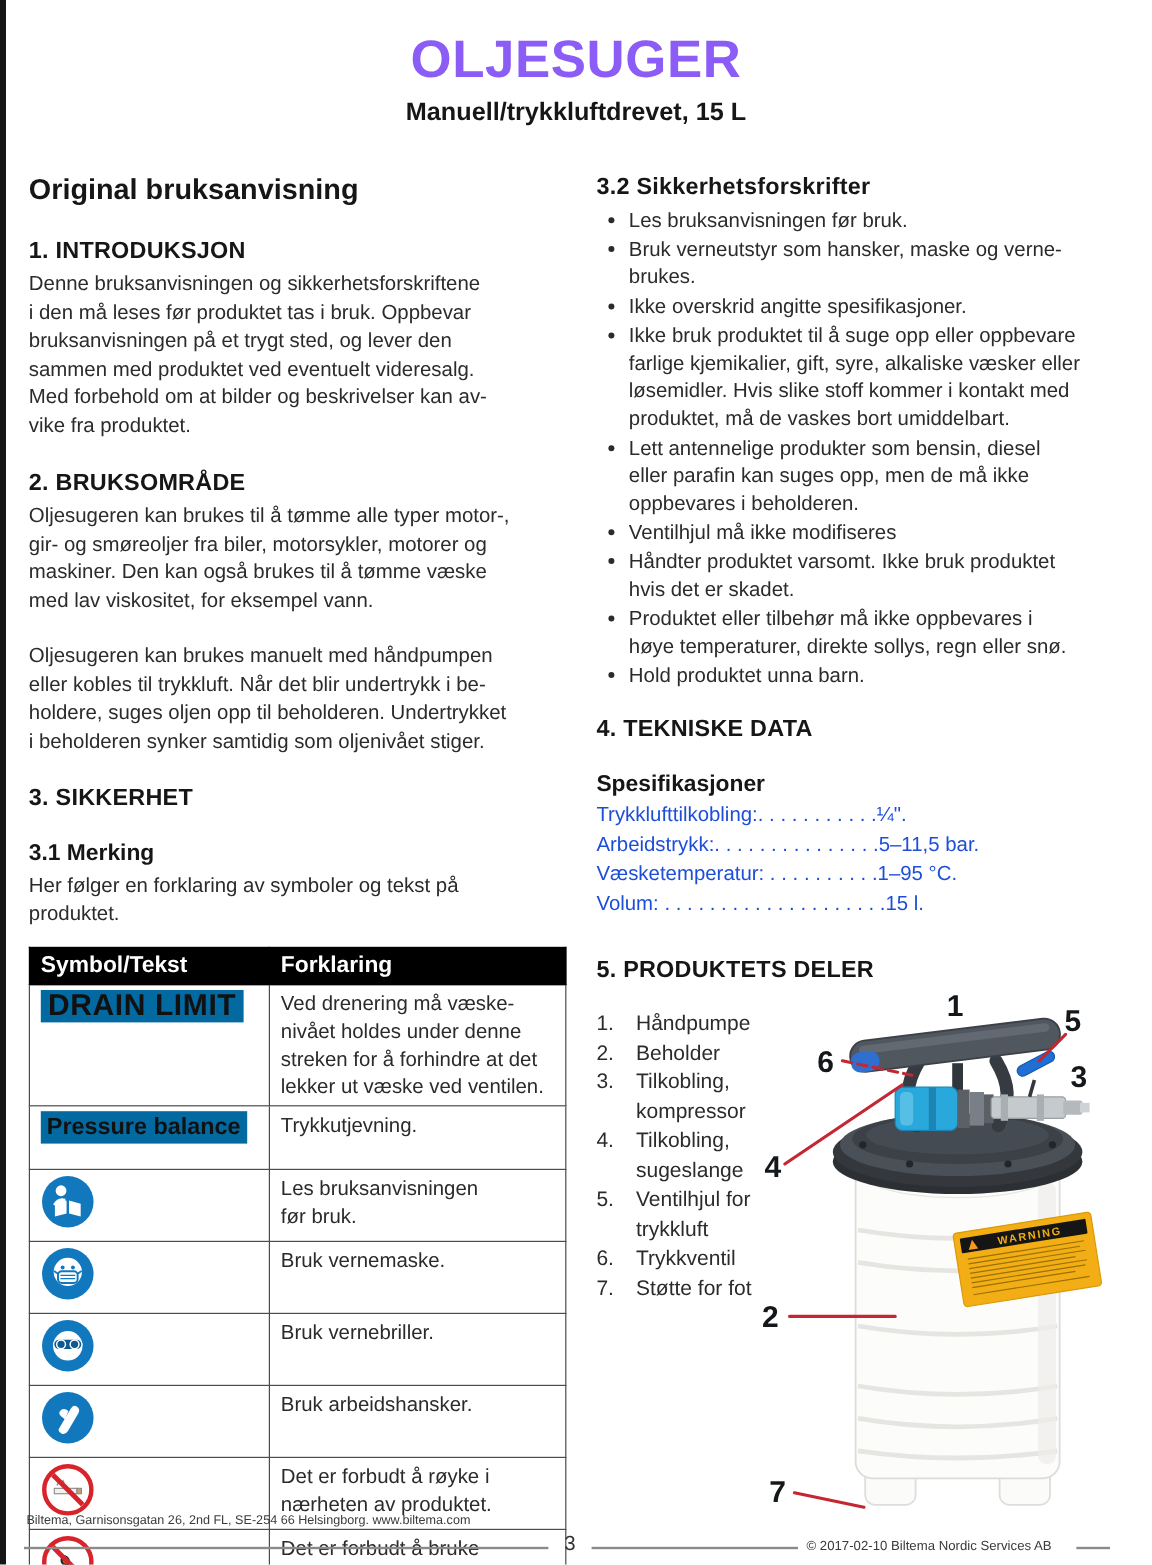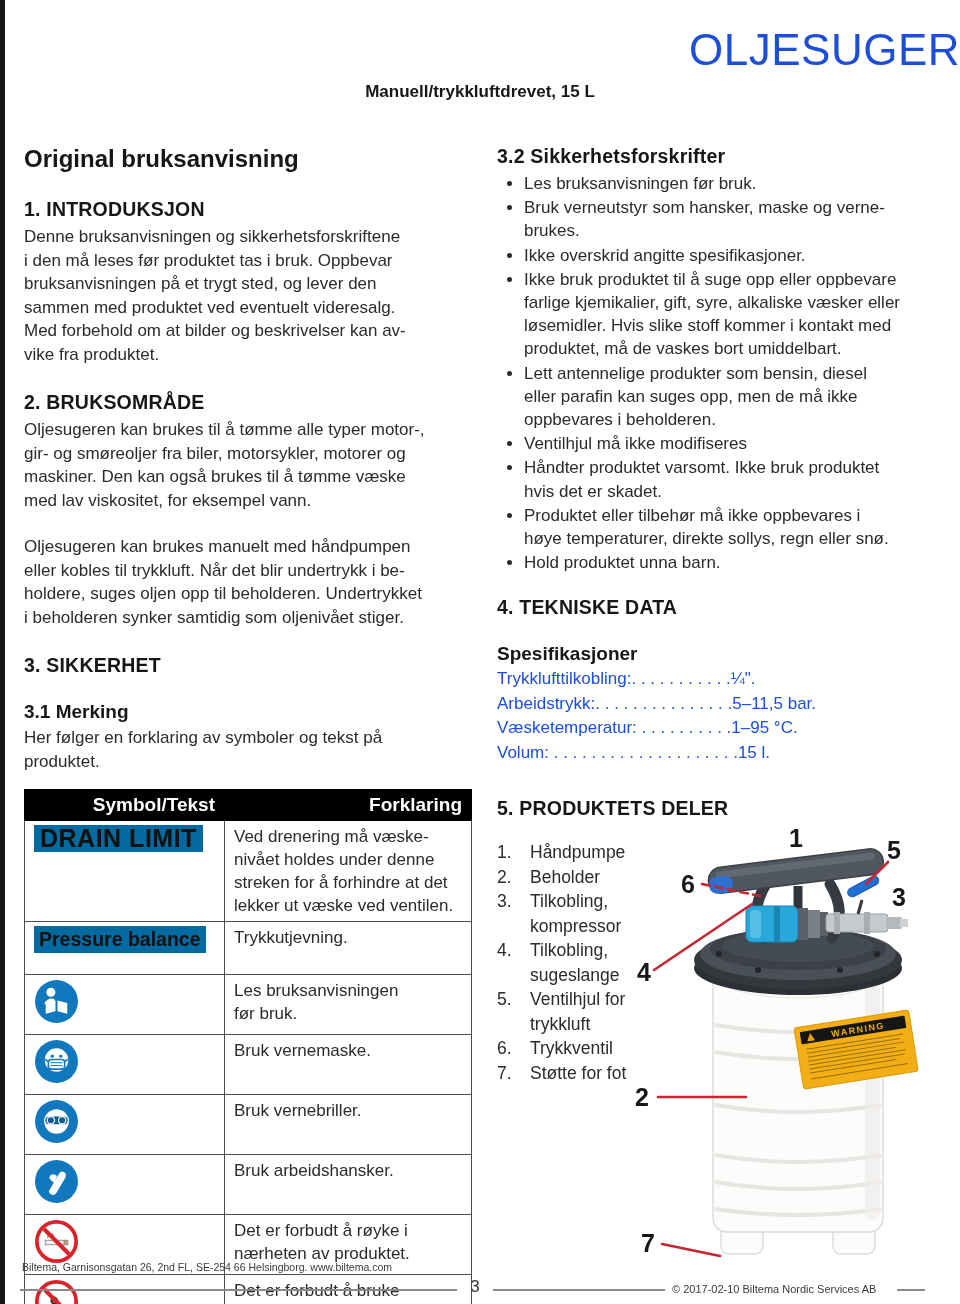--- a/index.html
+++ b/index.html
@@ -1,34 +1,34 @@
 <!DOCTYPE html>
 <html><head>
 <meta charset="utf-8">
 <style>
   html,body{margin:0;padding:0;background:#fff;}
   .page{position:relative;width:960px;height:1304px;background:#fff;overflow:hidden;
         font-family:"Liberation Sans",sans-serif;color:#222;}
   .edge-bar{position:absolute;left:0;top:0;width:5px;height:100%;background:#151515;}
   
   .hdr{position:absolute;left:0;top:26px;width:960px;text-align:center;}
-  .hdr h1{margin:0;font-size:44px;line-height:48px;font-weight:normal;letter-spacing:.5px;color:#1d4ed8;text-align:right;}
-  .hdr .sub{margin-top:8px;font-size:17px;font-weight:bold;color:#161616;}
+  .hdr h1{margin:0;font-size:44px;line-height:48px;font-weight:bold;letter-spacing:.5px;color:#8b5cf6;}
+  .hdr .sub{margin-top:8px;font-size:21px;font-weight:bold;color:#161616;}
   
   .col-left{position:absolute;left:24px;top:145px;width:448px;}
   .col-right{position:absolute;left:497px;top:145px;width:444px;}
   .orig{margin:0;font-size:24px;font-weight:bold;color:#161616;}
   h2{margin:25px 0 4px 0;font-size:19.5px;font-weight:bold;color:#161616;letter-spacing:.2px;}
   h3{margin:24px 0 3px 0;font-size:19px;font-weight:bold;color:#161616;}
   .body{margin:0;font-size:17px;line-height:23.5px;color:#2b2b2b;}
   .pre{white-space:pre-line;}
   .gap-top{margin-top:23px;}
   
   table.sym{border-collapse:collapse;margin-top:16px;width:448px;table-layout:fixed;}
-  table.sym th{background:#000;color:#fff;font-size:19px;font-weight:bold;text-align:right;
+  table.sym th{background:#000;color:#fff;font-size:19px;font-weight:bold;text-align:left;
       padding:4px 9px;border:1.5px solid #000;}
   table.sym td{border:1.5px solid #4c4c4c;vertical-align:top;padding:4px 9px;
       font-size:17px;line-height:23px;color:#2b2b2b;}
   table.sym .c1{width:181px;}
   .hl{display:inline-block;background:#0369a1;color:#111;font-weight:bold;}
   .hl.big{font-size:25px;letter-spacing:.5px;padding:2px 6px;}
   .hl.small{font-size:19.5px;padding:2px 5px;}
   td.icon-cell{padding:5px 7px;}
   .r1 td{height:88px;} .r2 td{height:44px;} .r3 td{height:47px;} .r4 td{height:46px;}
   .r5 td{height:47px;} .r6 td{height:45px;} .r7 td{height:44px;} .r8 td{height:44px;}

